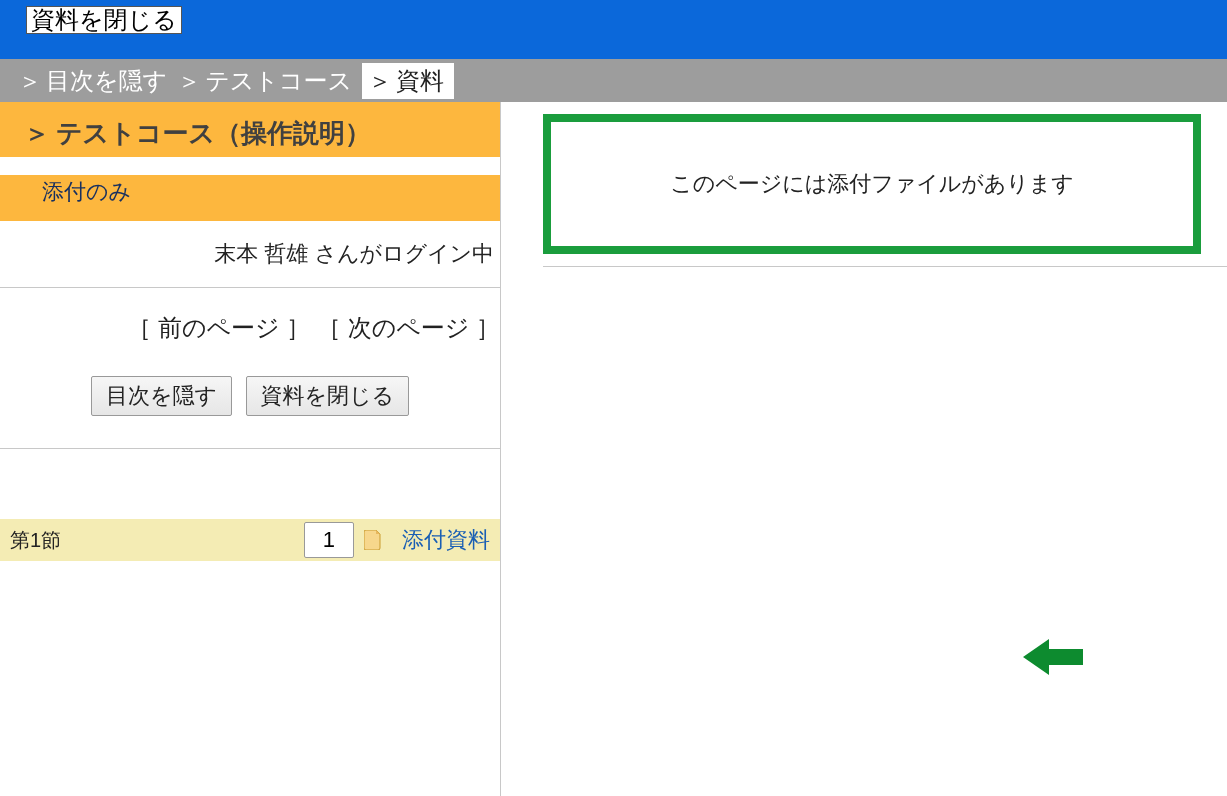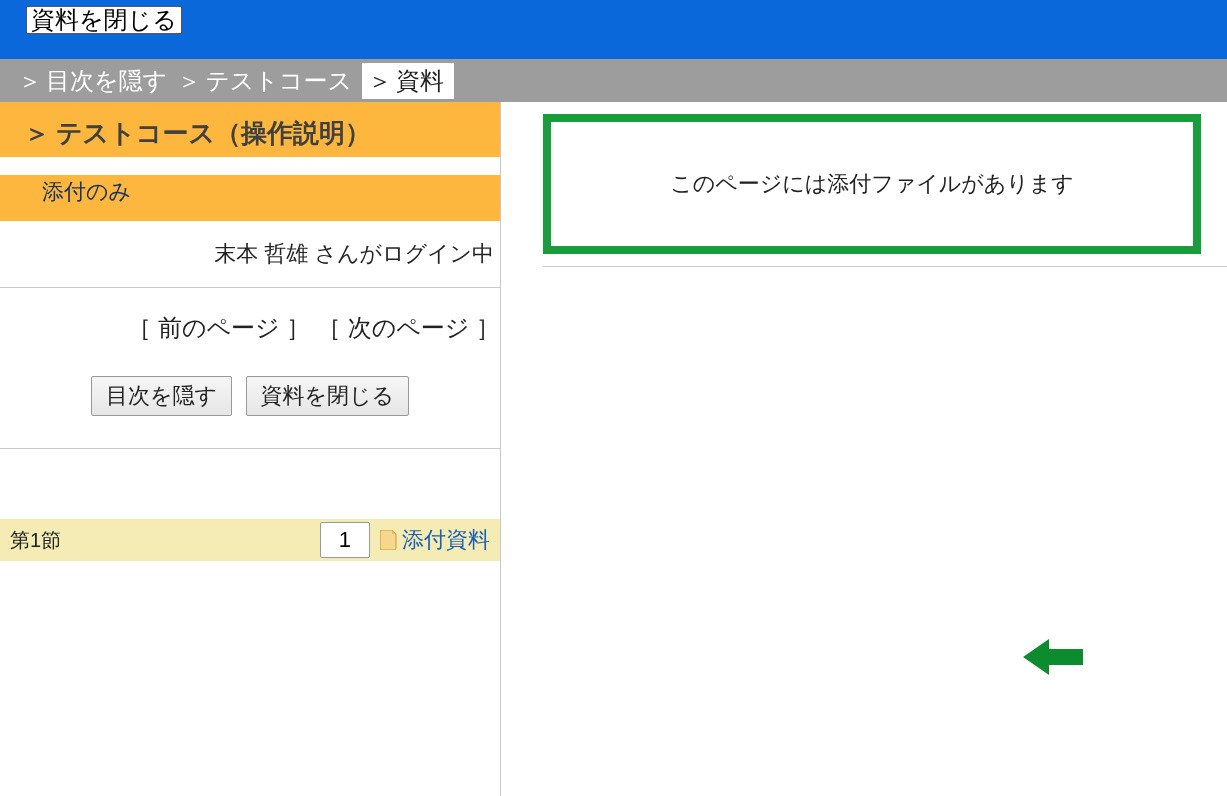--- a/index.html
+++ b/index.html
@@ -133,21 +133,21 @@
       font-size: 22px;
       margin-right: 10px;
       cursor: pointer;
     }
     .attach-link {
       color: #1a5fb4;
       font-size: 22px;
       cursor: pointer;
       display: inline-flex;
       align-items: center;
-      gap: 4px;
+      gap: 20px;
     }
     .file-icon {
       width: 18px;
       height: 20px;
       display: inline-block;
     }
     .main-area {
       flex: 1;
       position: relative;
     }

